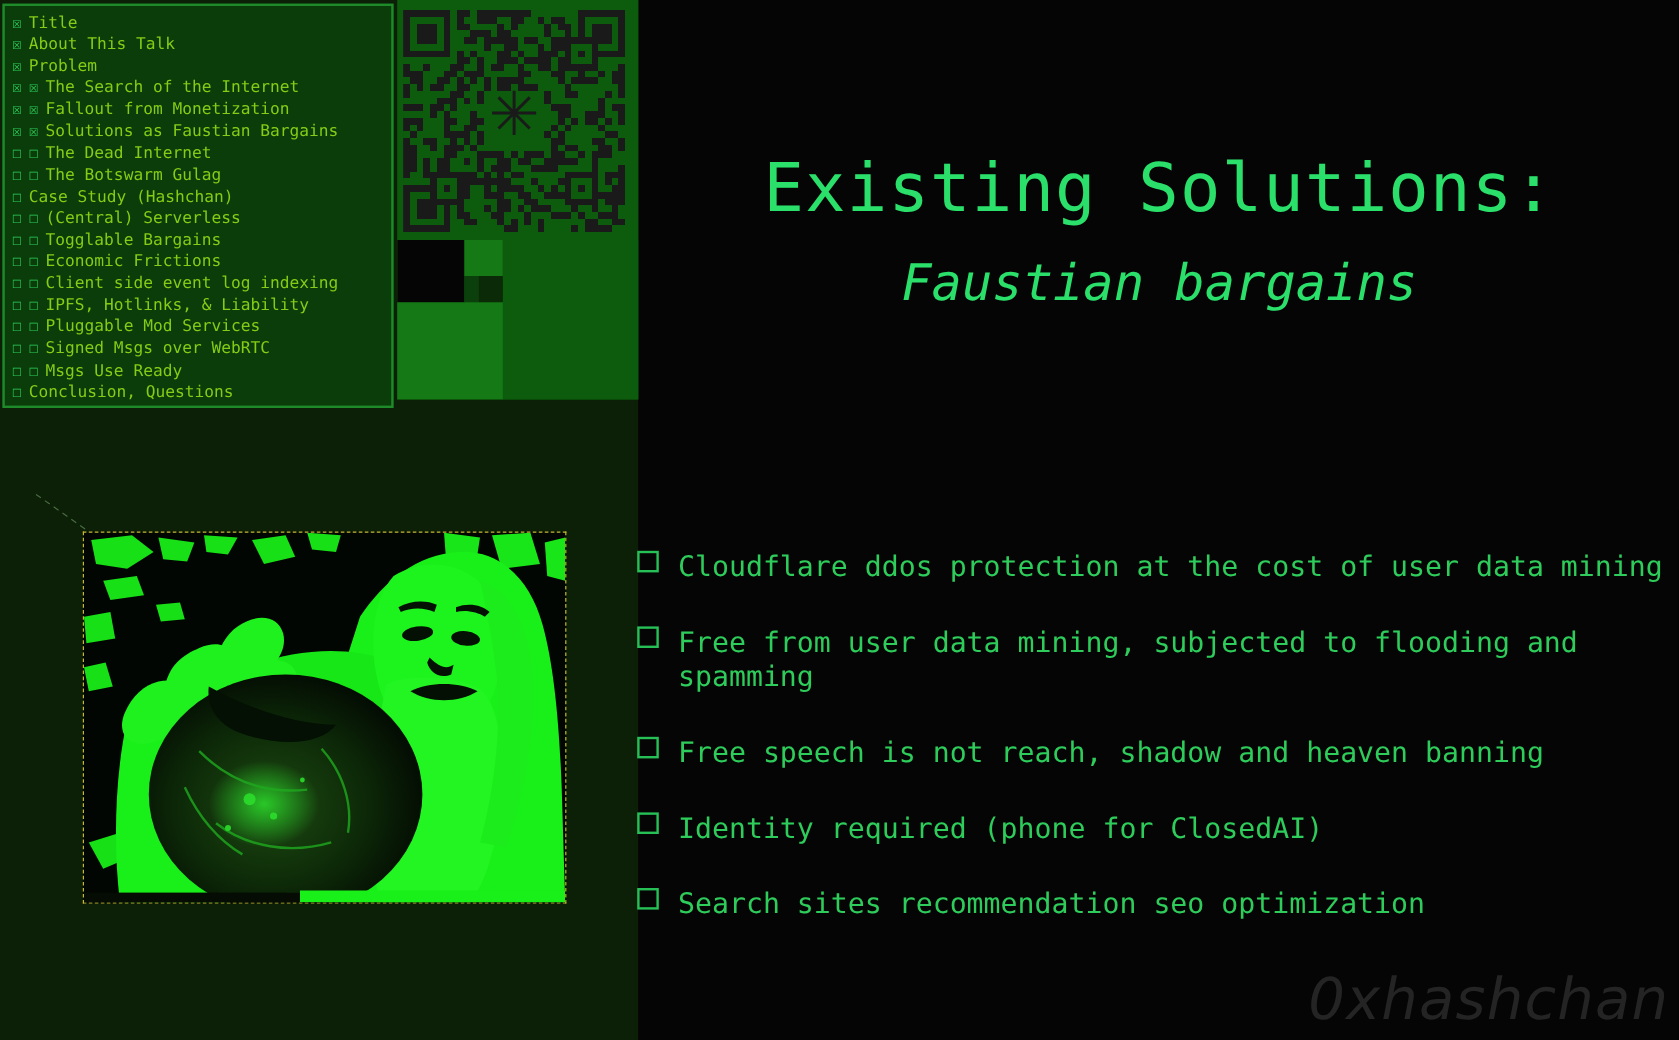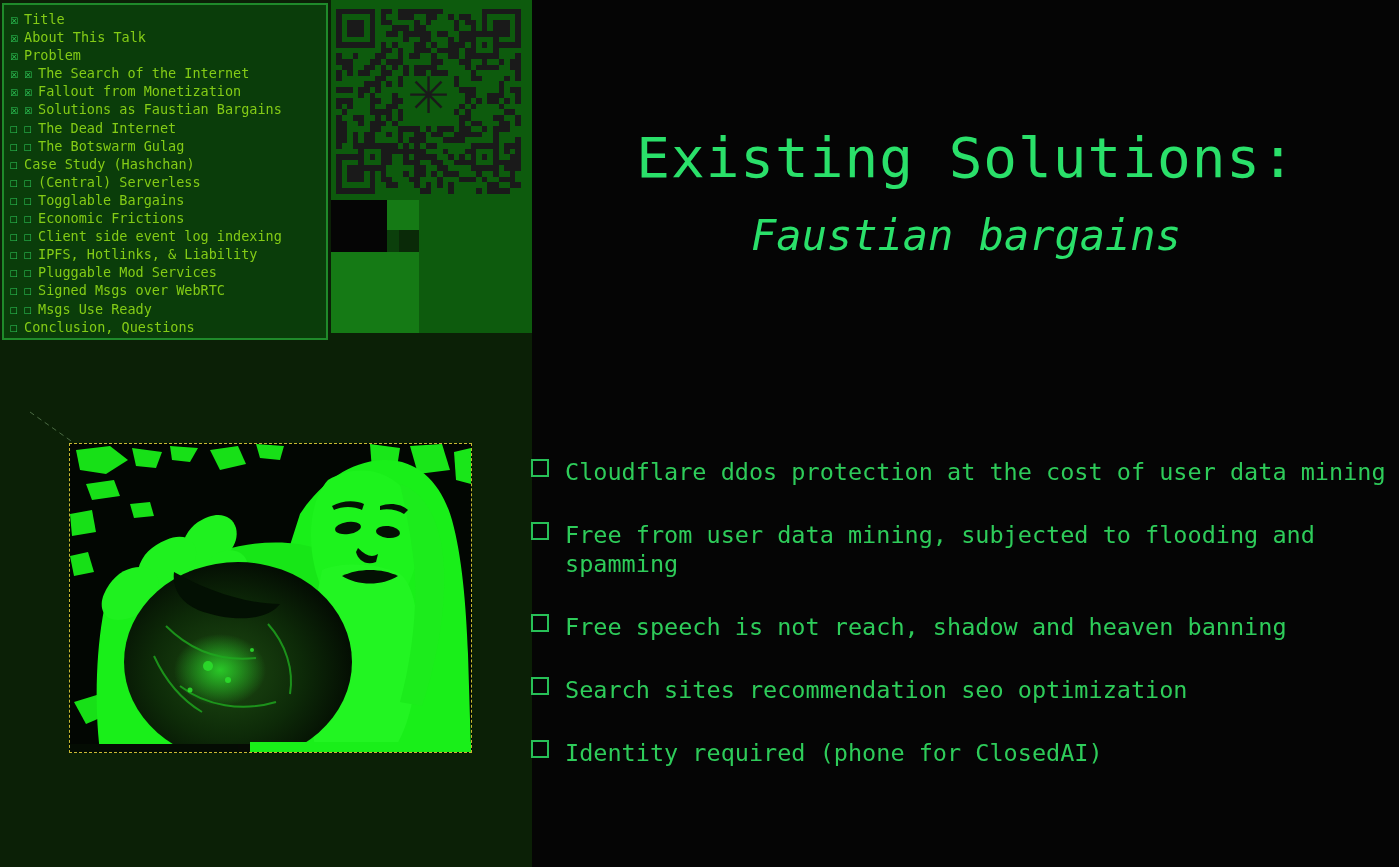--- a/index.html
+++ b/index.html
@@ -281,25 +281,25 @@
       <div class="bullet">
         <span class="marker"></span>
         <span class="btext">Free from user data mining, subjected to flooding and spamming</span>
       </div>
       <div class="bullet">
         <span class="marker"></span>
         <span class="btext">Free speech is not reach, shadow and heaven banning</span>
       </div>
       <div class="bullet">
         <span class="marker"></span>
-        <span class="btext">Search sites recommendation seo optimization</span>
+        <span class="btext">Identity required (phone for ClosedAI)</span>
       </div>
       <div class="bullet">
         <span class="marker"></span>
-        <span class="btext">Identity required (phone for ClosedAI)</span>
+        <span class="btext">Search sites recommendation seo optimization</span>
       </div>
     </div>
 
   <svg class="crop-line" width="48" height="34" viewBox="0 0 48 34">
     <line x1="0" y1="0" x2="44" y2="31" stroke="#4a6a42" stroke-width="1" stroke-dasharray="5 4"></line>
   </svg>
 
   <div class="photo-frame">
     <svg width="401" height="308" viewBox="0 0 401 308" aria-hidden="true">
       <defs>
@@ -388,14 +388,15 @@
       </g>
 
       <path d="M104 128 C136 146 176 160 210 160 C196 178 160 178 128 166 C110 158 102 144 104 128 Z" fill="#031003"></path>
 
       <rect x="0" y="300" width="401" height="8" fill="#060b04"></rect>
       <path d="M180 298 L401 298 L401 308 L180 308 Z" fill="#19ef19"></path>
       <path d="M0 300 L168 300 L168 308 L0 308 Z" fill="#040c03"></path>
     </svg>
   </div>
 
+  <div class="watermark">0xhashchan</div>
 
 </div>
 
 </body></html>

